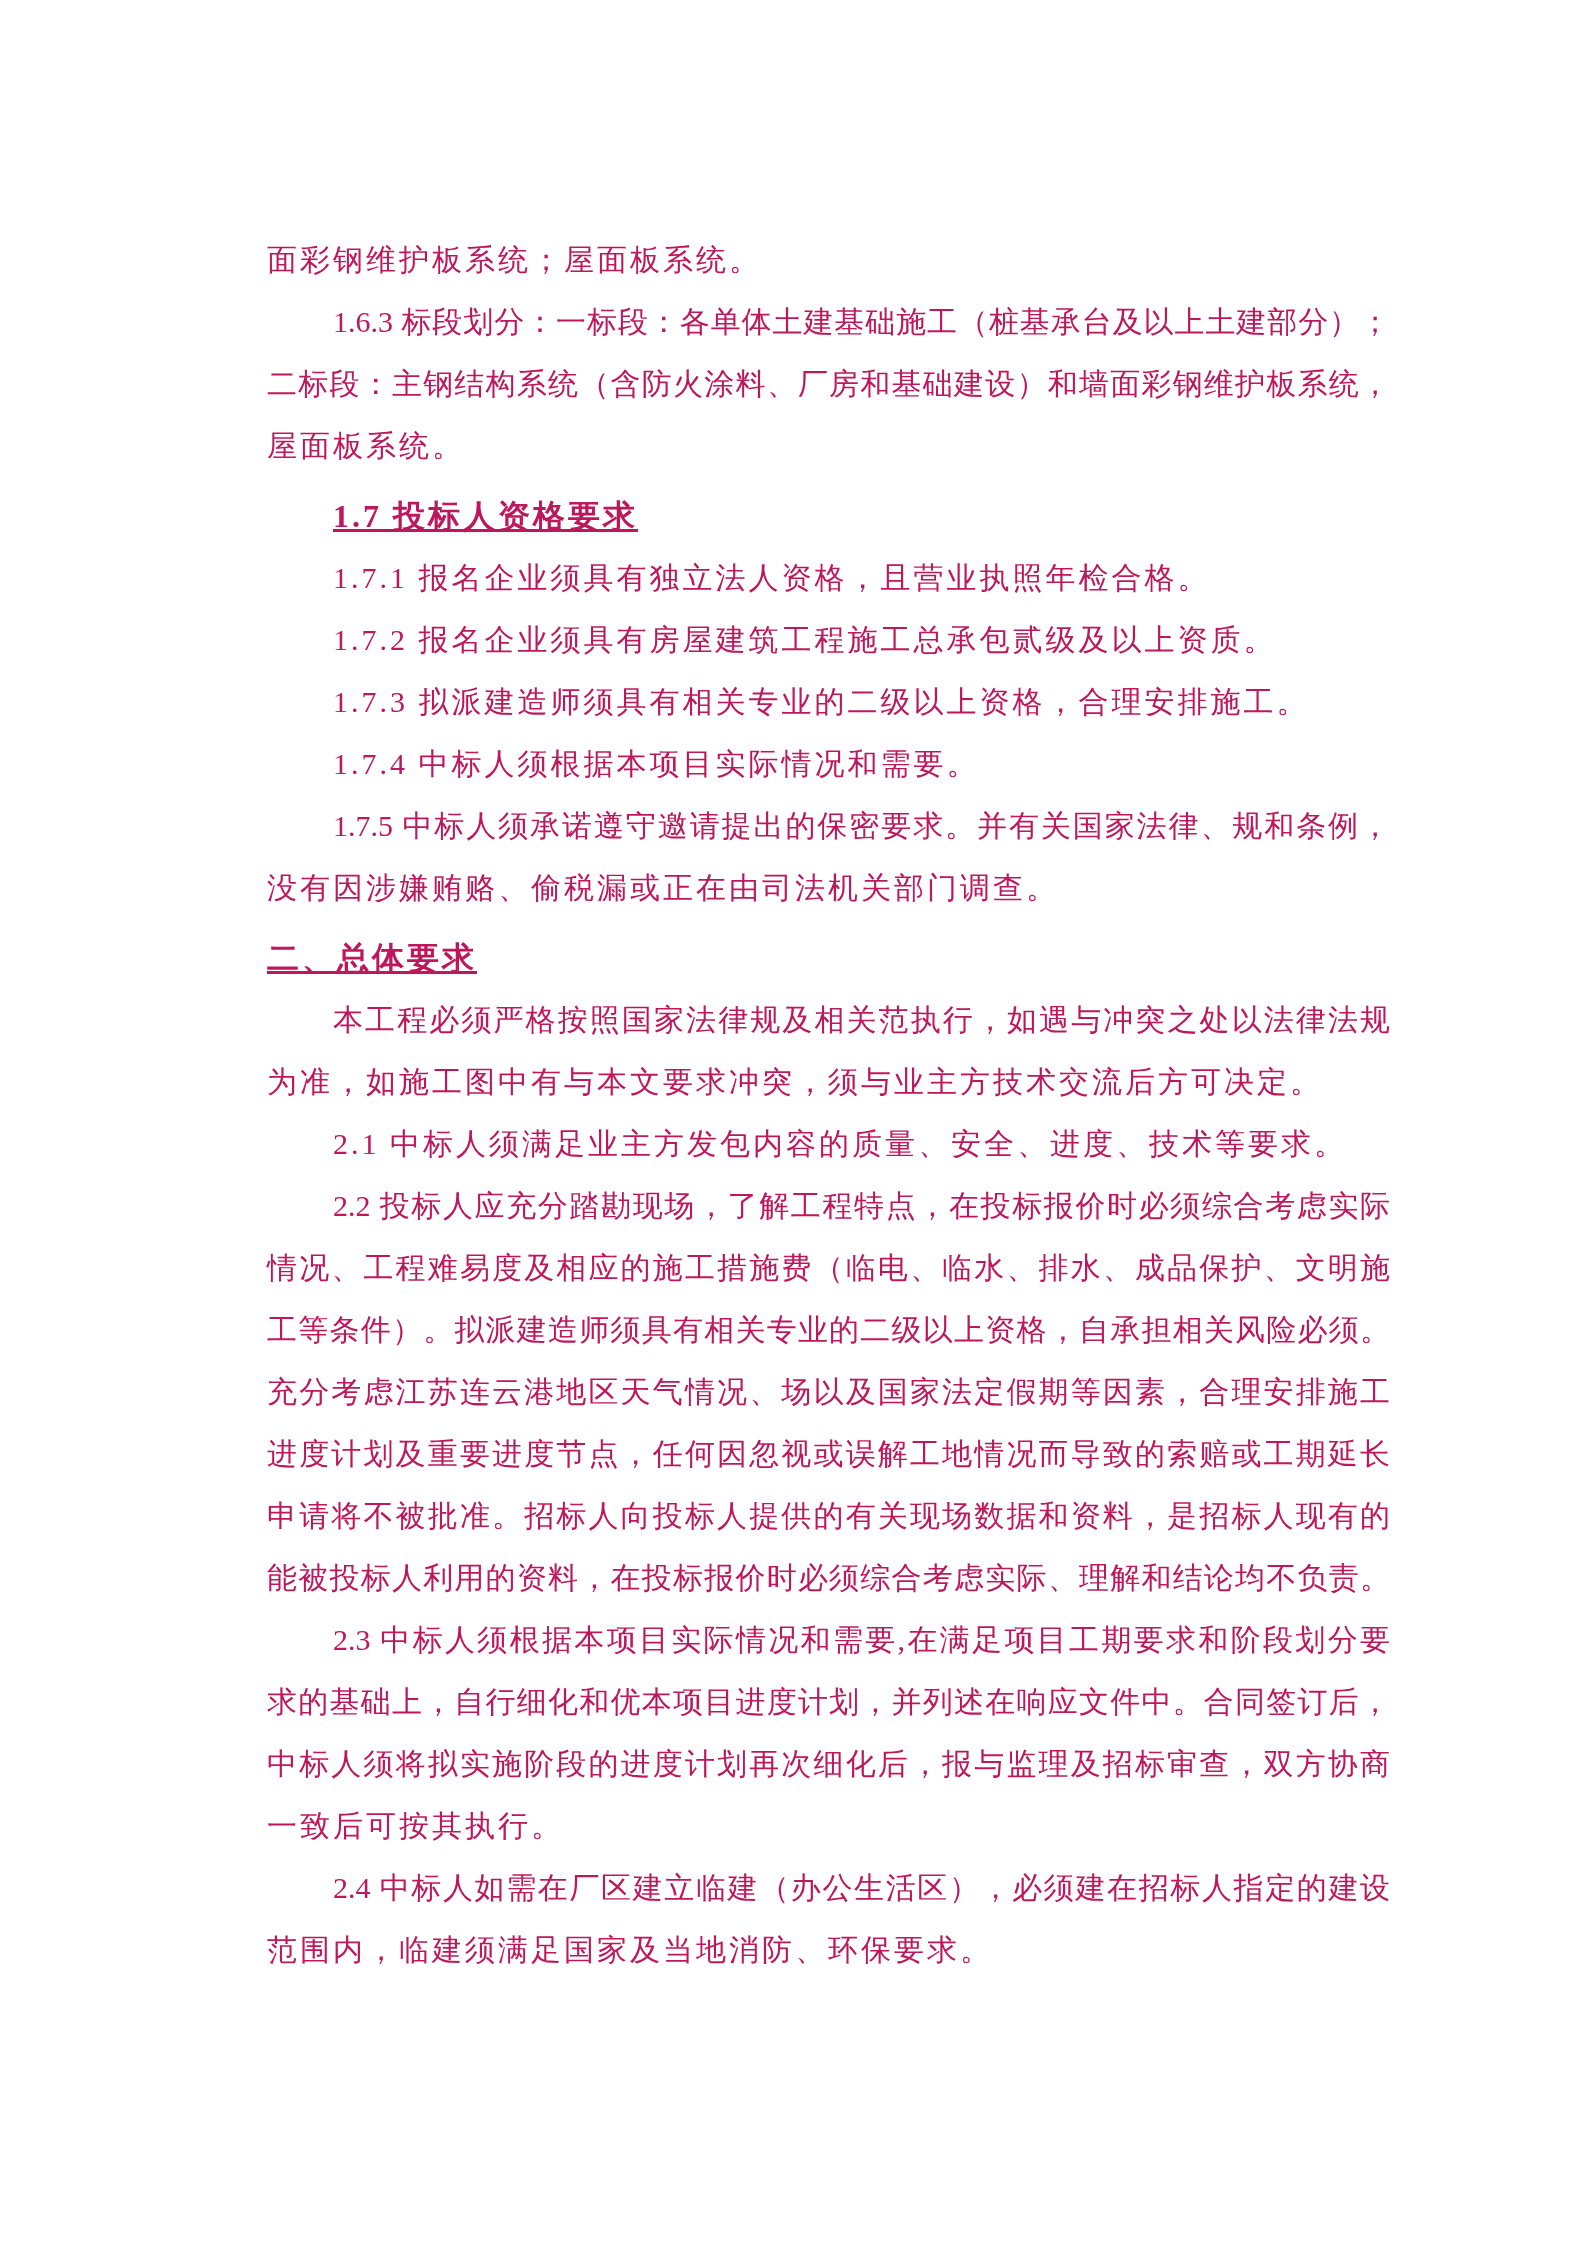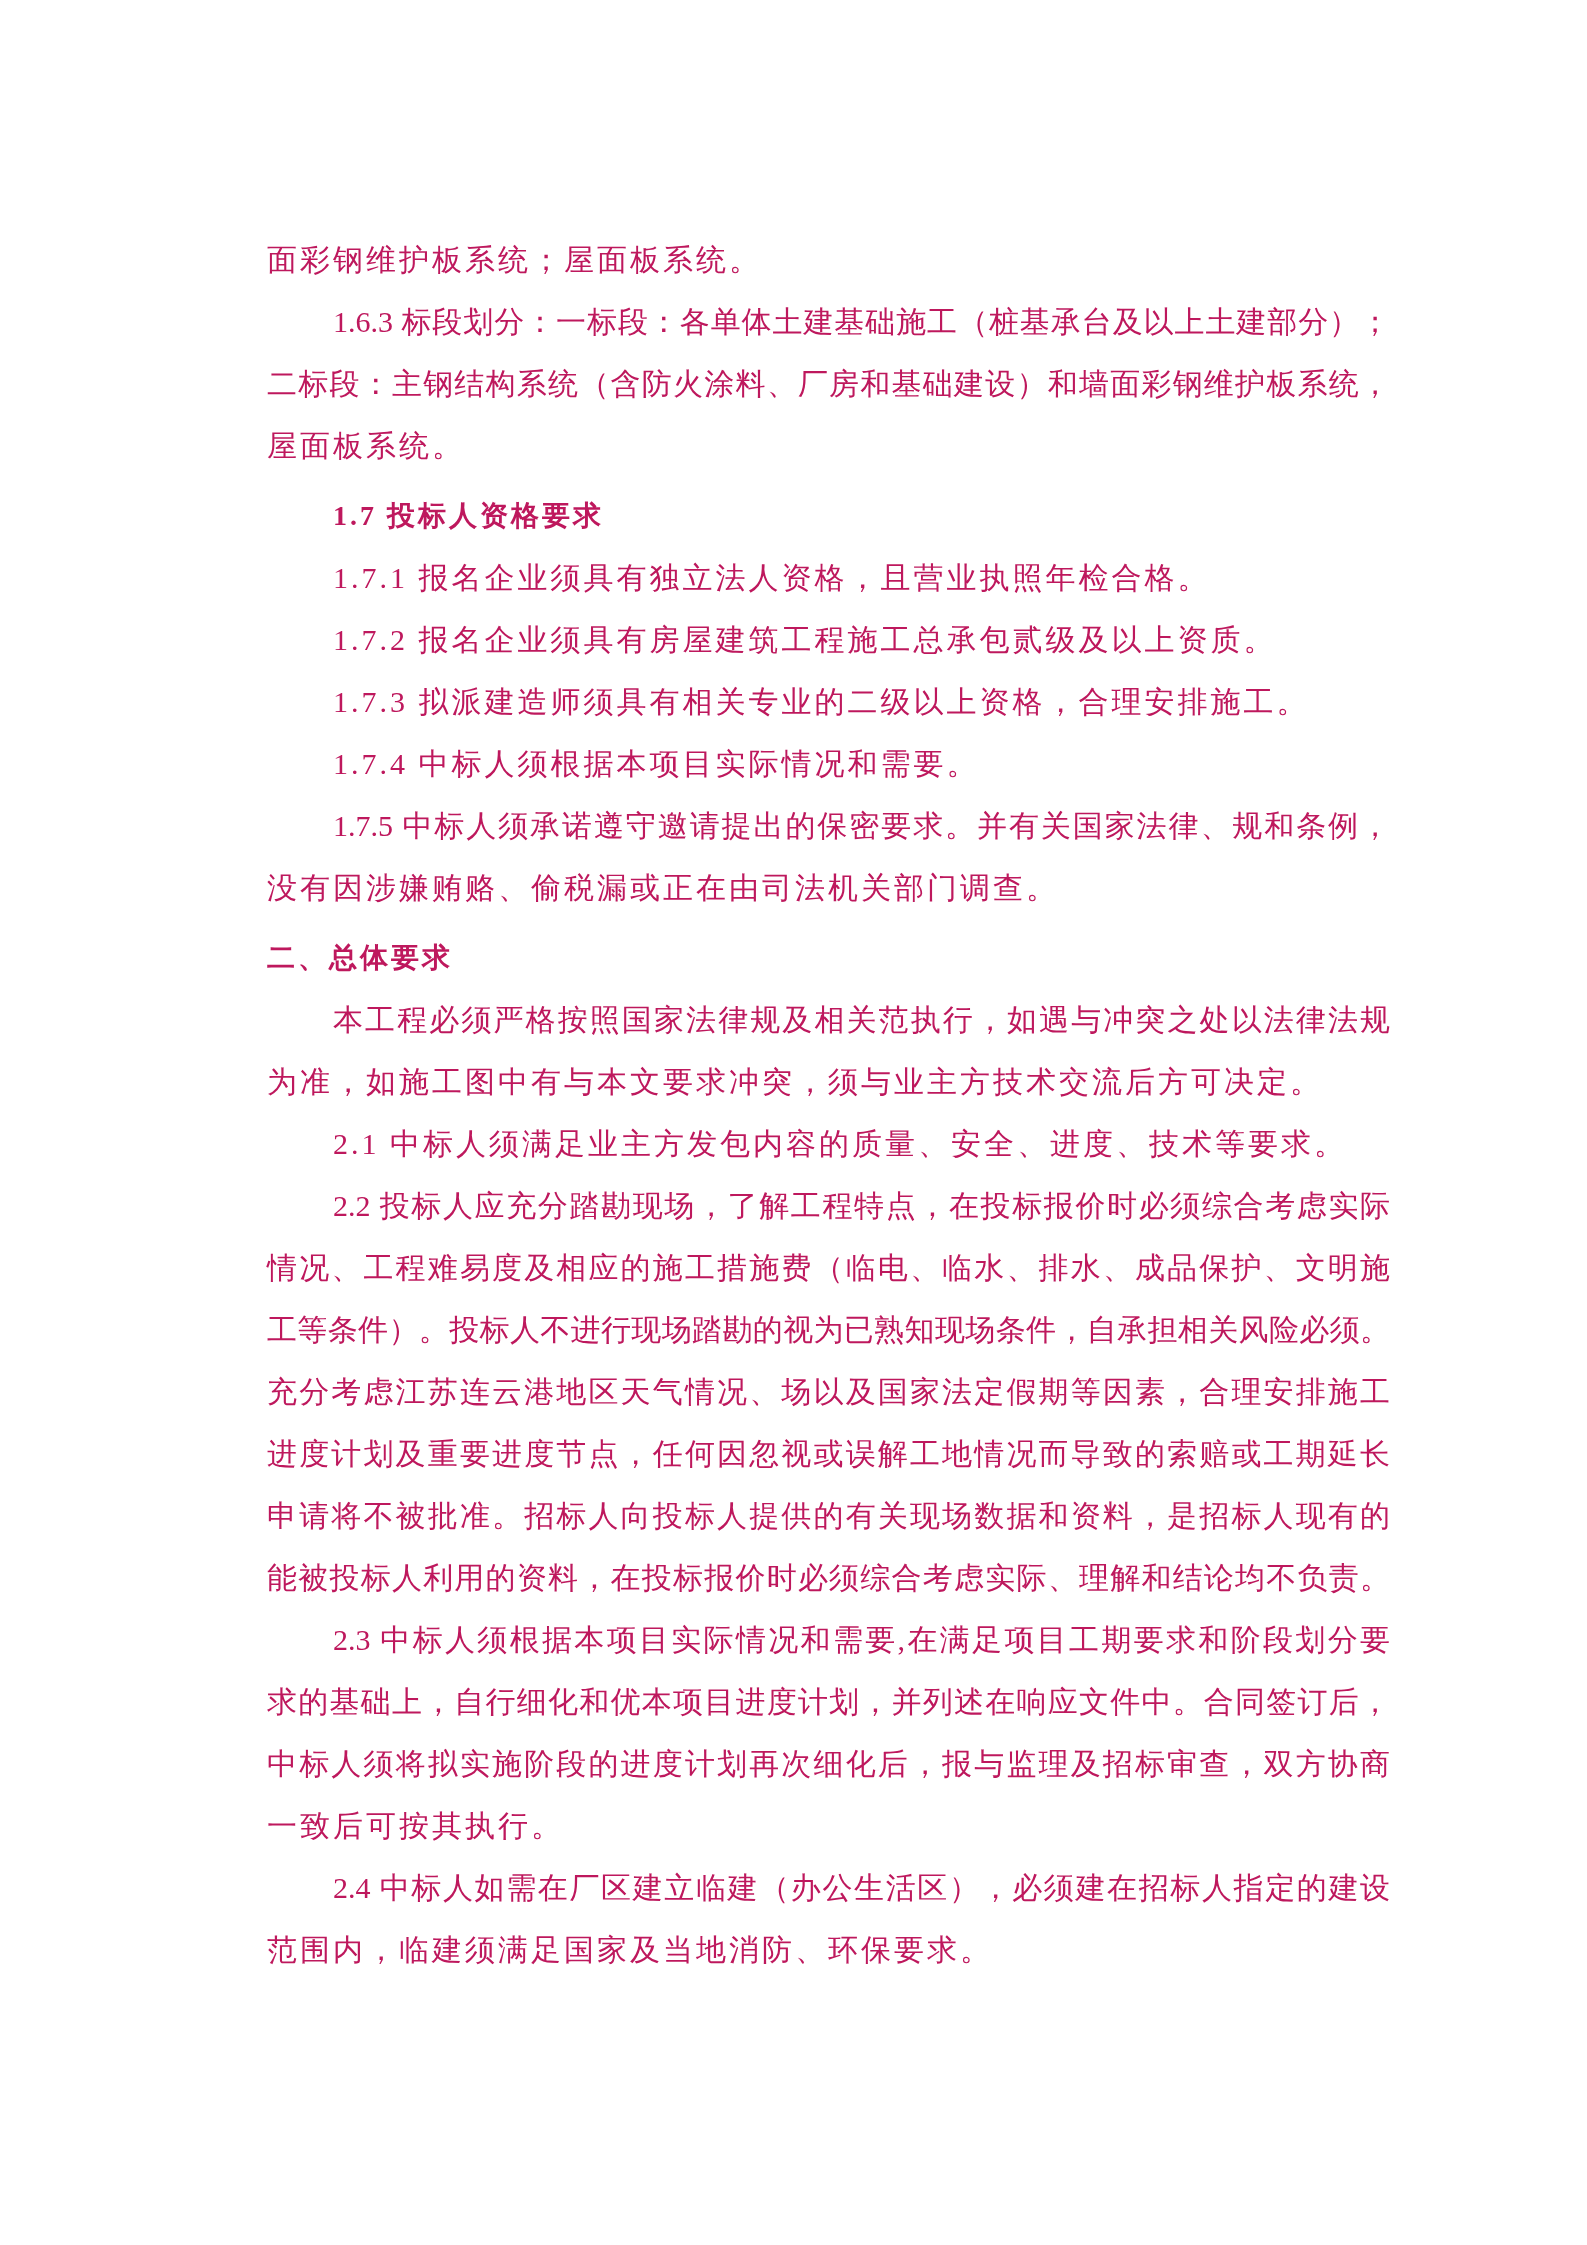--- a/index.html
+++ b/index.html
@@ -44,22 +44,23 @@
   
   .line.nofill {
     text-align: left;
     white-space: nowrap;
     letter-spacing: 3px;
   }
   
   .line.indent { padding-left: 66px; }
   .block.heading .line {
     font-weight: 700;
-    font-size: 28px;
+    font-size: 32px;
     letter-spacing: 3px;
+    text-decoration: underline;
   }
   .block.heading { margin-top: 8px; }
 </style>
 </head>
 <body>
 
 <div class="page">
   <div class="doc" id="doc">
       <div class="block paragraph">
         <div class="line nofill">面彩钢维护板系统；屋面板系统。</div>
@@ -94,21 +95,21 @@
       <div class="block paragraph">
         <div class="line fill indent">本工程必须严格按照国家法律规及相关范执行，如遇与冲突之处以法律法规</div>
         <div class="line nofill">为准，如施工图中有与本文要求冲突，须与业主方技术交流后方可决定。</div>
       </div>
       <div class="block paragraph">
         <div class="line nofill indent">2.1 中标人须满足业主方发包内容的质量、安全、进度、技术等要求。</div>
       </div>
       <div class="block paragraph">
         <div class="line fill indent">2.2 投标人应充分踏勘现场，了解工程特点，在投标报价时必须综合考虑实际</div>
         <div class="line fill">情况、工程难易度及相应的施工措施费（临电、临水、排水、成品保护、文明施</div>
-        <div class="line fill">工等条件）。投标人不进行现场踏勘的视为已熟知现场条件，自承担相关风险必须。</div>
+        <div class="line fill">工等条件）。拟派建造师须具有相关专业的二级以上资格，自承担相关风险必须。</div>
         <div class="line fill">充分考虑江苏连云港地区天气情况、场以及国家法定假期等因素，合理安排施工</div>
         <div class="line fill">进度计划及重要进度节点，任何因忽视或误解工地情况而导致的索赔或工期延长</div>
         <div class="line fill">申请将不被批准。招标人向投标人提供的有关现场数据和资料，是招标人现有的</div>
         <div class="line fill">能被投标人利用的资料，在投标报价时必须综合考虑实际、理解和结论均不负责。</div>
       </div>
       <div class="block paragraph">
         <div class="line fill indent">2.3 中标人须根据本项目实际情况和需要,在满足项目工期要求和阶段划分要</div>
         <div class="line fill">求的基础上，自行细化和优本项目进度计划，并列述在响应文件中。合同签订后，</div>
         <div class="line fill">中标人须将拟实施阶段的进度计划再次细化后，报与监理及招标审查，双方协商</div>
         <div class="line nofill">一致后可按其执行。</div>

